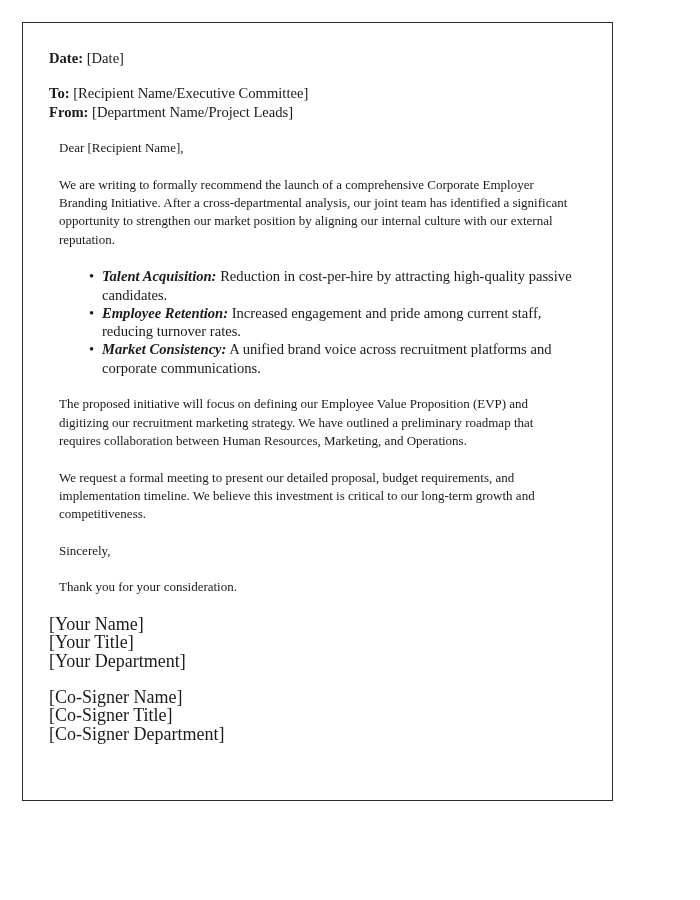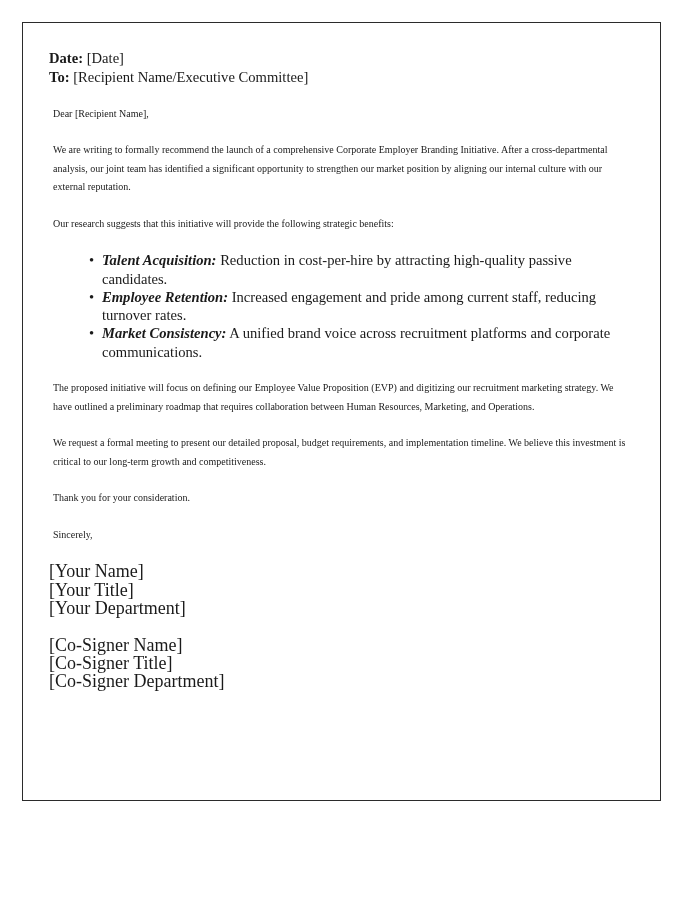--- a/index.html
+++ b/index.html
@@ -14,21 +14,21 @@
     font-family: "Liberation Serif", "DejaVu Serif", serif;
     color: #1a1a1a;
     -webkit-font-smoothing: antialiased;
   }
 
   
   #letter-page {
     position: absolute;
     left: 22px;
     top: 22px;
-    width: 639px;
+    width: 591px;
     height: 779px;
     border: 1px solid #2b2b2b;
     background: #ffffff;
     box-sizing: border-box;
     overflow: hidden;
   }
 
   #letter-body {
     padding: 26px 24px 0 26px;
   }
@@ -36,36 +36,36 @@
   
   .block {
     font-size: 14.6px;
     line-height: 18.3px;
     color: #1a1a1a;
     max-width: 592px;
     text-align: left;
   }
 
   .block.gap {
-    margin-top: 1px;
+    margin-top: 17px;
   }
 
   .line {
     display: block;
     white-space: nowrap;
   }
 
   .lbl {
     font-weight: bold;
   }
 
   
   p.para {
-    margin: 4px;
-    font-size: 10px;
+    margin: 10px;
+    font-size: 13px;
     line-height: 18.3px;
     max-width: 592px;
   }
 
   .para-gap {
     margin-top: 18.3px !important;
   }
 
   
   ul.benefits {
@@ -105,47 +105,47 @@
 
 <div id="letter-page">
   <div id="letter-body">
 
     <div class="block">
       <span class="line"><span class="lbl">Date:</span> <span>[Date]</span></span>
     </div>
 
     <div class="block gap">
       <span class="line"><span class="lbl">To:</span> <span>[Recipient Name/Executive Committee]</span></span>
+      <span class="line"><span class="lbl">From:</span> <span>[Department Name/Project Leads]</span></span>
     </div>
 
     <p class="para para-gap">Dear [Recipient Name],</p>
 
     <p class="para para-gap">We are writing to formally recommend the launch of a comprehensive Corporate Employer Branding Initiative. After a cross-departmental analysis, our joint team has identified a significant opportunity to strengthen our market position by aligning our internal culture with our external reputation.</p>
 
-    <p class="para para-gap">Our research suggests that this initiative will provide the following strategic benefits:</p>
 
     <ul class="benefits">
       <li>
         <span class="bullet-marker">•</span><span class="bullet-title">Talent Acquisition:</span><span> Reduction in cost-per-hire by attracting high-quality passive candidates.</span>
       </li>
       <li>
         <span class="bullet-marker">•</span><span class="bullet-title">Employee Retention:</span><span> Increased engagement and pride among current staff, reducing turnover rates.</span>
       </li>
       <li>
         <span class="bullet-marker">•</span><span class="bullet-title">Market Consistency:</span><span> A unified brand voice across recruitment platforms and corporate communications.</span>
       </li>
     </ul>
 
     <p class="para para-gap">The proposed initiative will focus on defining our Employee Value Proposition (EVP) and digitizing our recruitment marketing strategy. We have outlined a preliminary roadmap that requires collaboration between Human Resources, Marketing, and Operations.</p>
 
     <p class="para para-gap">We request a formal meeting to present our detailed proposal, budget requirements, and implementation timeline. We believe this investment is critical to our long-term growth and competitiveness.</p>
 
+    <p class="para para-gap">Sincerely,</p>
+
     <p class="para para-gap">Thank you for your consideration.</p>
-
-    <p class="para para-gap">Sincerely,</p>
 
     <div class="sig-block">
       <span class="line">[Your Name]</span>
       <span class="line">[Your Title]</span>
       <span class="line">[Your Department]</span>
     </div>
 
     <div class="sig-block">
       <span class="line">[Co-Signer Name]</span>
       <span class="line">[Co-Signer Title]</span>

